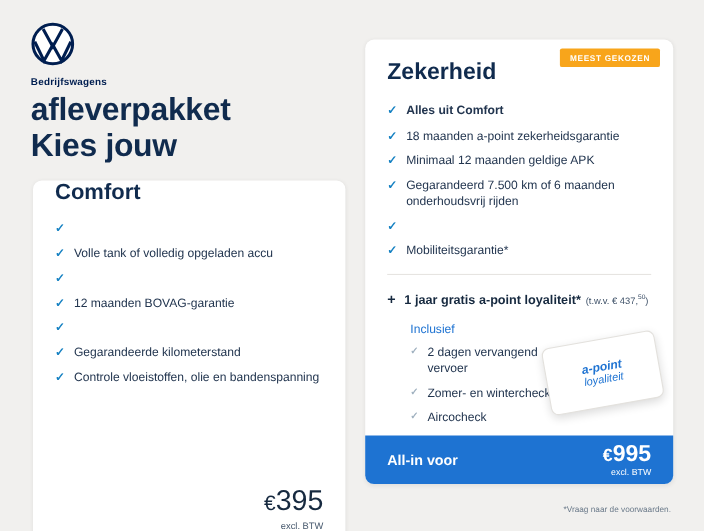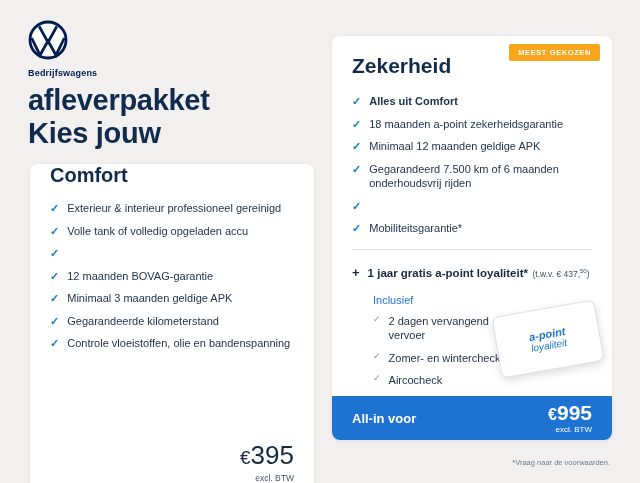--- a/index.html
+++ b/index.html
@@ -80,36 +80,34 @@
   <h1 class="heading">
     <div>afleverpakket</div>
     <div>Kies jouw</div>
   </h1>
 
   <section class="card card-comfort">
     <h2 class="card-title">Comfort</h2>
     <ul class="checklist">
       <li>
         <span class="check">✓</span>
-        <span>Exterieur &amp; interieur professioneel gereinigd</span>
       </li>
       <li>
         <span class="check">✓</span>
         <span>Volle tank of volledig opgeladen accu</span>
       </li>
       <li>
         <span class="check">✓</span>
       </li>
       <li>
         <span class="check">✓</span>
         <span>12 maanden BOVAG-garantie</span>
       </li>
       <li>
         <span class="check">✓</span>
-        <span>Minimaal 3 maanden geldige APK</span>
       </li>
       <li>
         <span class="check">✓</span>
         <span>Gegarandeerde kilometerstand</span>
       </li>
       <li>
         <span class="check">✓</span>
         <span>Controle vloeistoffen, olie en bandenspanning</span>
       </li>
     </ul>

